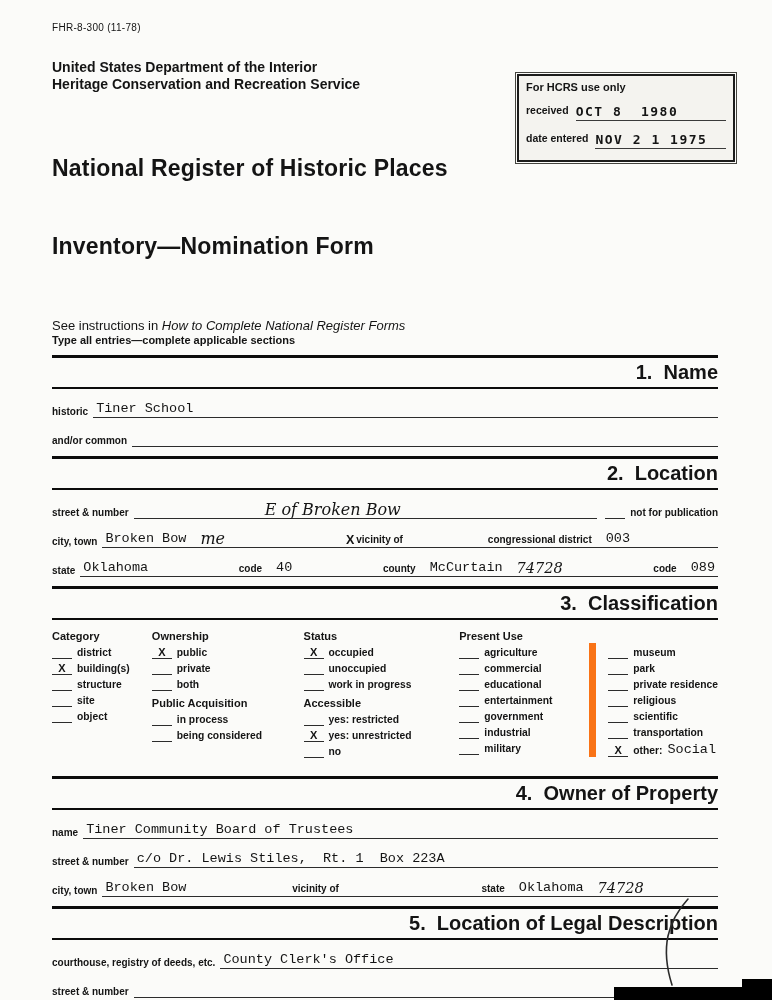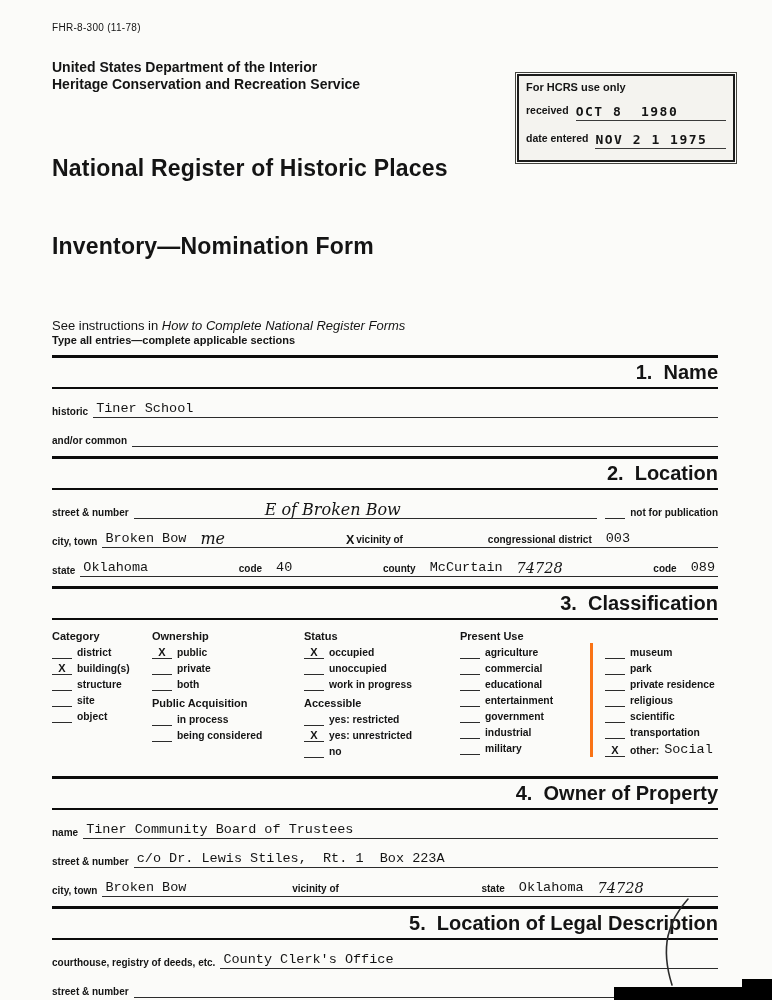--- a/index.html
+++ b/index.html
@@ -64,21 +64,21 @@
 
   .classif { position: relative; display: flex; margin-top: 9px; padding-bottom: 9px; }
   .ccol.c1 { width: 100px; } .ccol.c2 { width: 152px; } .ccol.c3 { width: 156px; } .ccol.c4 { flex: 1; }
   .chead { font-size: 11px; font-weight: bold; line-height: 14px; }
   .chead.sub { margin-top: 5px; }
   .cb { display: flex; align-items: flex-end; margin-top: 3px; }
   .cb .blank { margin-right: 5px; }
   .cbl { font-size: 10.3px; font-weight: bold; line-height: 12px; white-space: nowrap; }
   .c4cols { display: flex; }
   .c4a { width: 130px; }
-  .c4b { flex: 1; border-left: 3px solid #f97316; padding-left: 12px; }
+  .c4b { flex: 1; border-left: 7px solid #f97316; padding-left: 12px; }
   .oth-val { margin-left: 5px; font-size: 13.5px; }
 
   .pen-stroke { position: absolute; left: 648px; top: 897px; }
   .corner1 { position: absolute; right: 0; bottom: 0; width: 158px; height: 13px; background: #000; }
   .corner2 { position: absolute; right: 0; bottom: 0; width: 30px; height: 21px; background: #000; }
 </style>
 </head>
 <body>
 
 <div class="page">

